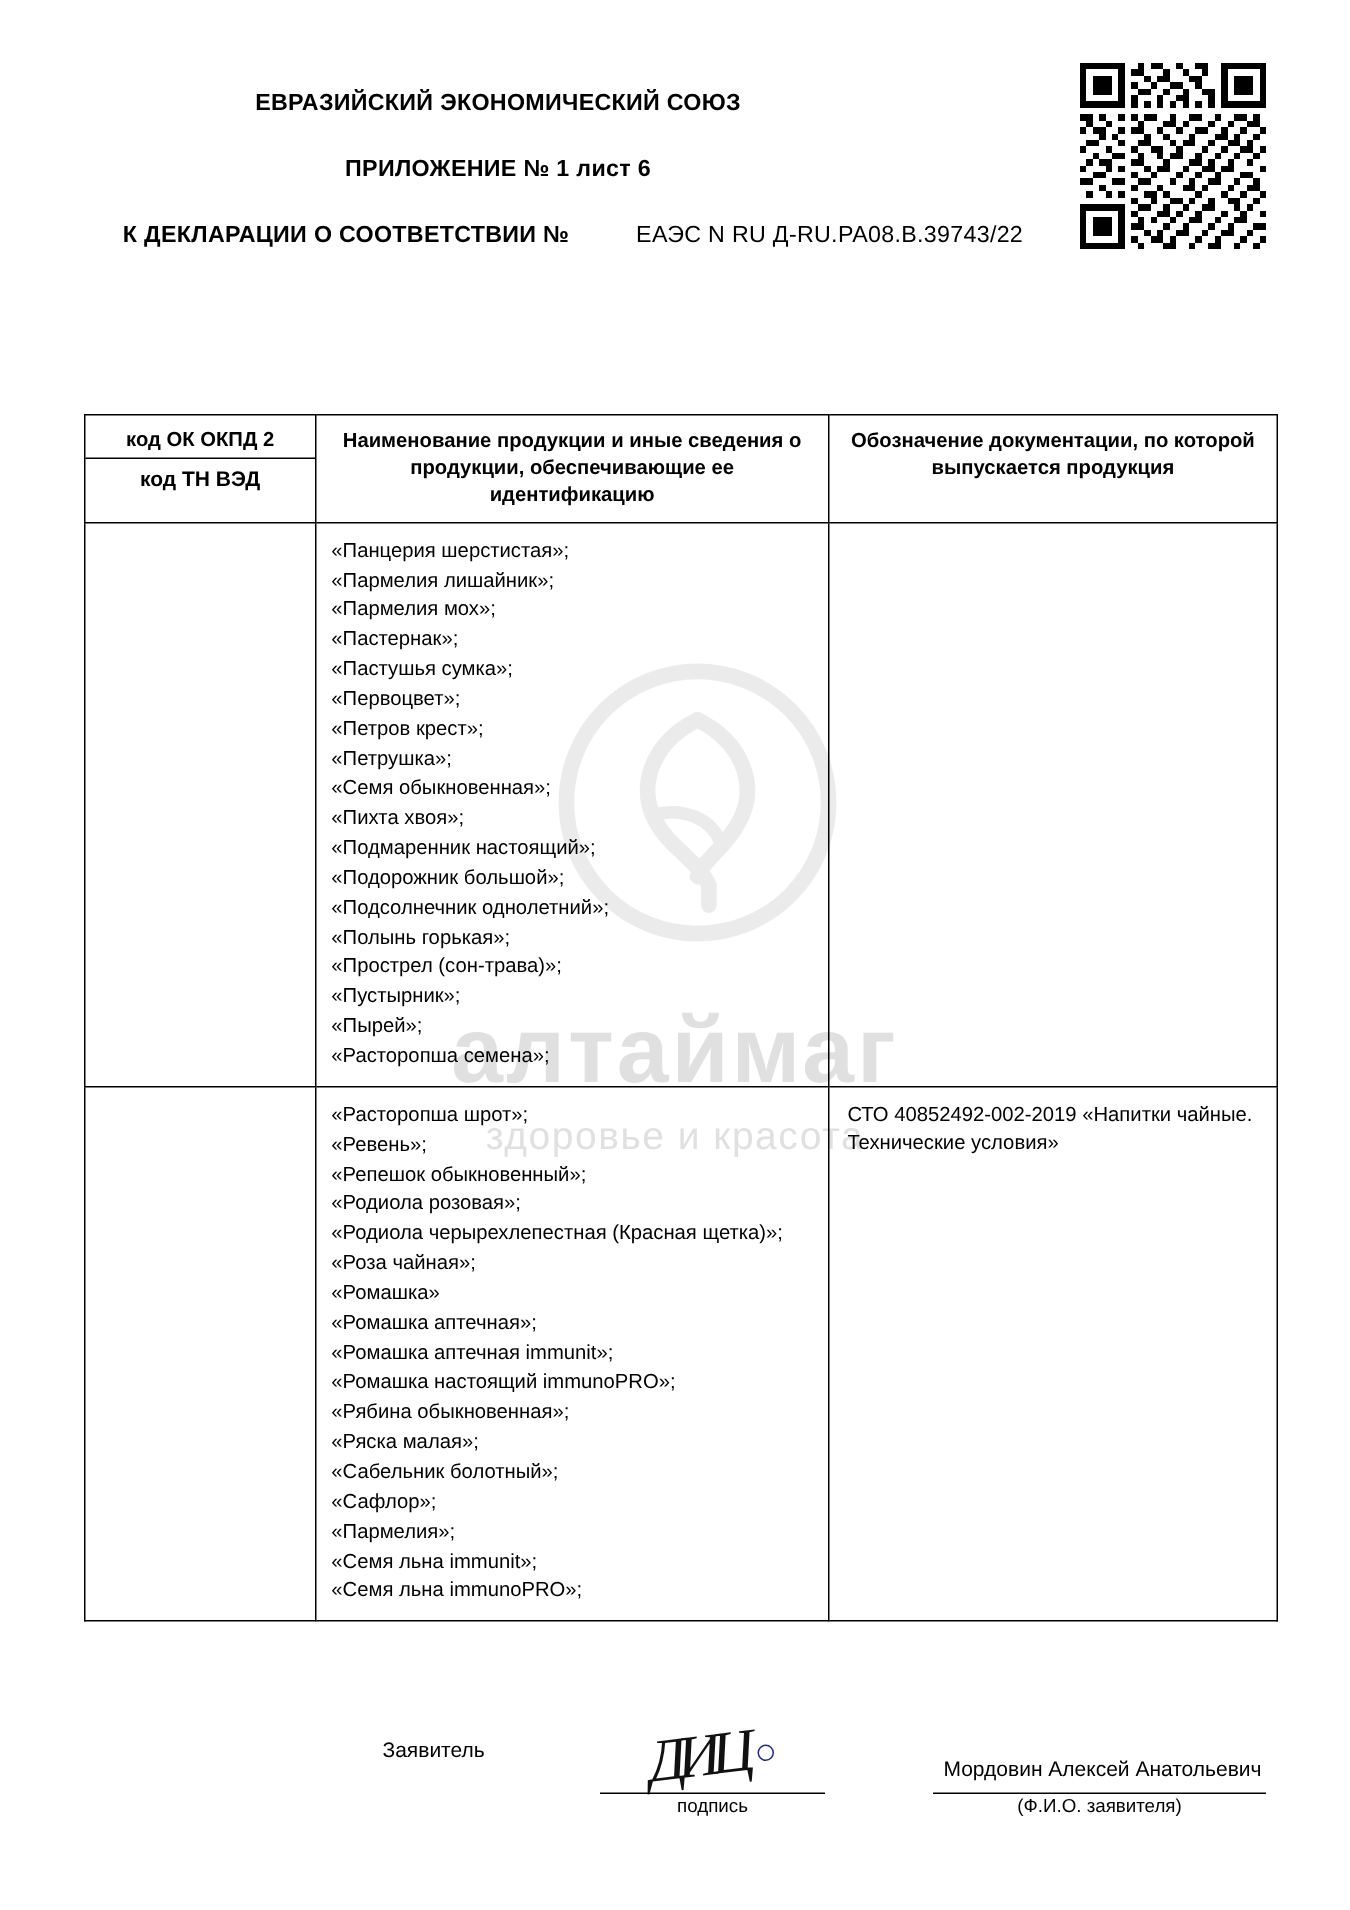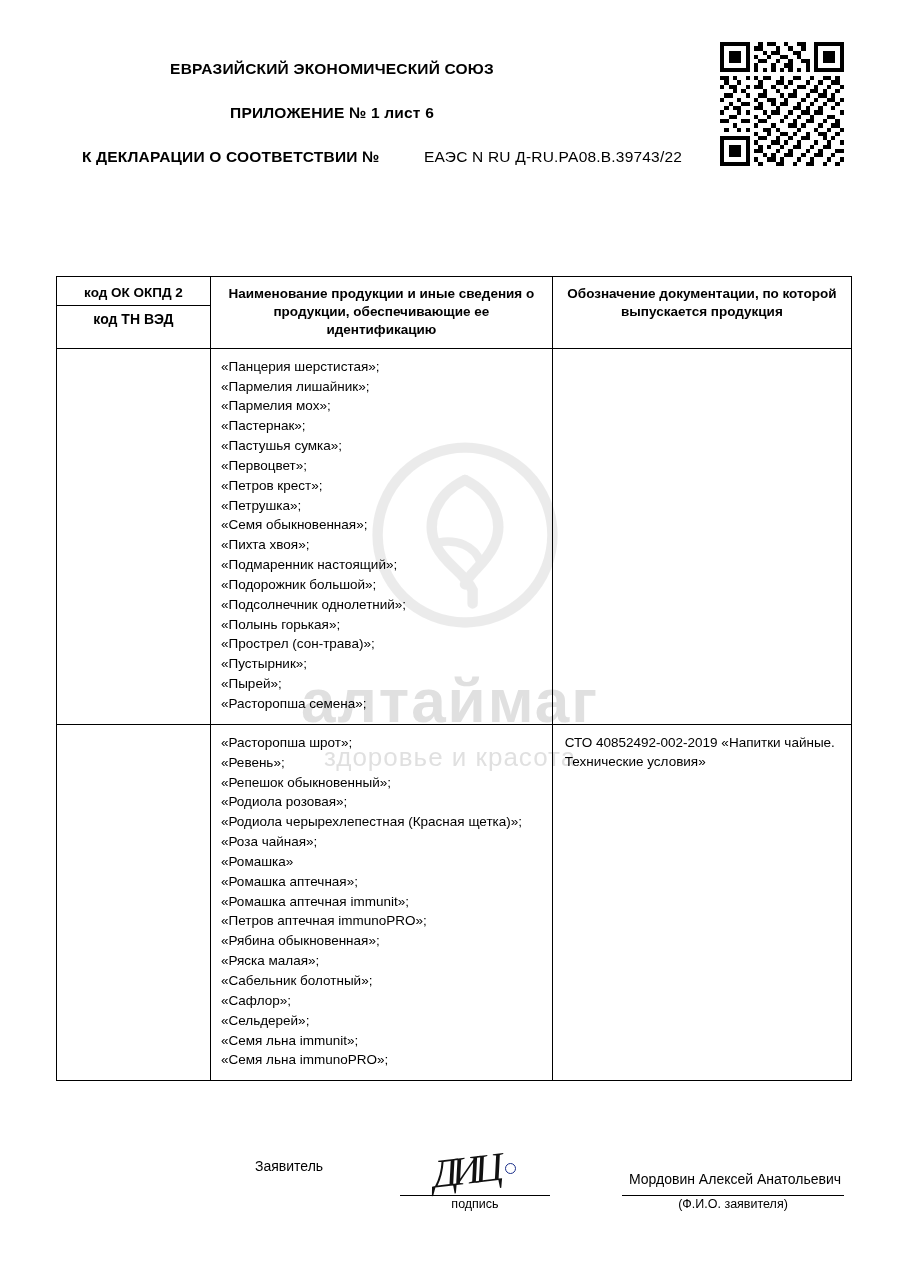--- a/index.html
+++ b/index.html
@@ -512,26 +512,26 @@
         <div class="cell-pad cell-list">
           <div>«Расторопша шрот»;</div>
           <div>«Ревень»;</div>
           <div>«Репешок обыкновенный»;</div>
           <div>«Родиола розовая»;</div>
           <div class="wrap">«Родиола черырехлепестная (Красная щетка)»;</div>
           <div>«Роза чайная»;</div>
           <div>«Ромашка»</div>
           <div>«Ромашка аптечная»;</div>
           <div>«Ромашка аптечная immunit»;</div>
-          <div>«Петров аптечная immunoPRO»;</div>
+          <div>«Ромашка настоящий immunoPRO»;</div>
           <div>«Рябина обыкновенная»;</div>
           <div>«Ряска малая»;</div>
           <div>«Сабельник болотный»;</div>
           <div>«Сафлор»;</div>
-          <div>«Сельдерей»;</div>
+          <div>«Пармелия»;</div>
           <div>«Семя льна immunit»;</div>
           <div>«Семя льна immunoPRO»;</div>
         </div>
       </td>
       <td class="col-c">
         <div class="cell-doc">СТО 40852492-002-2019 «Напитки чайные. Технические условия»</div>
       </td>
     </tr>
   </tbody>
 </table>

